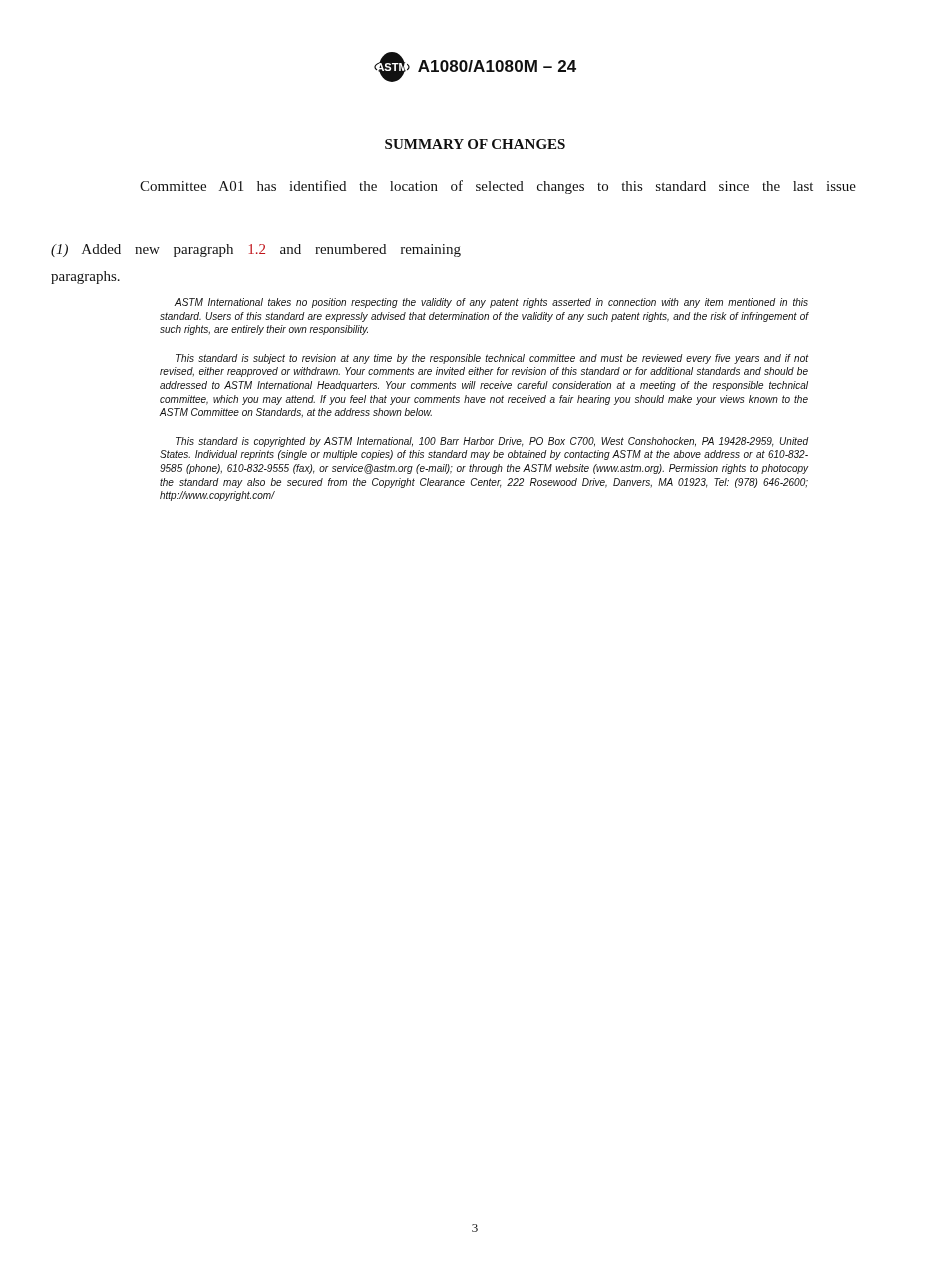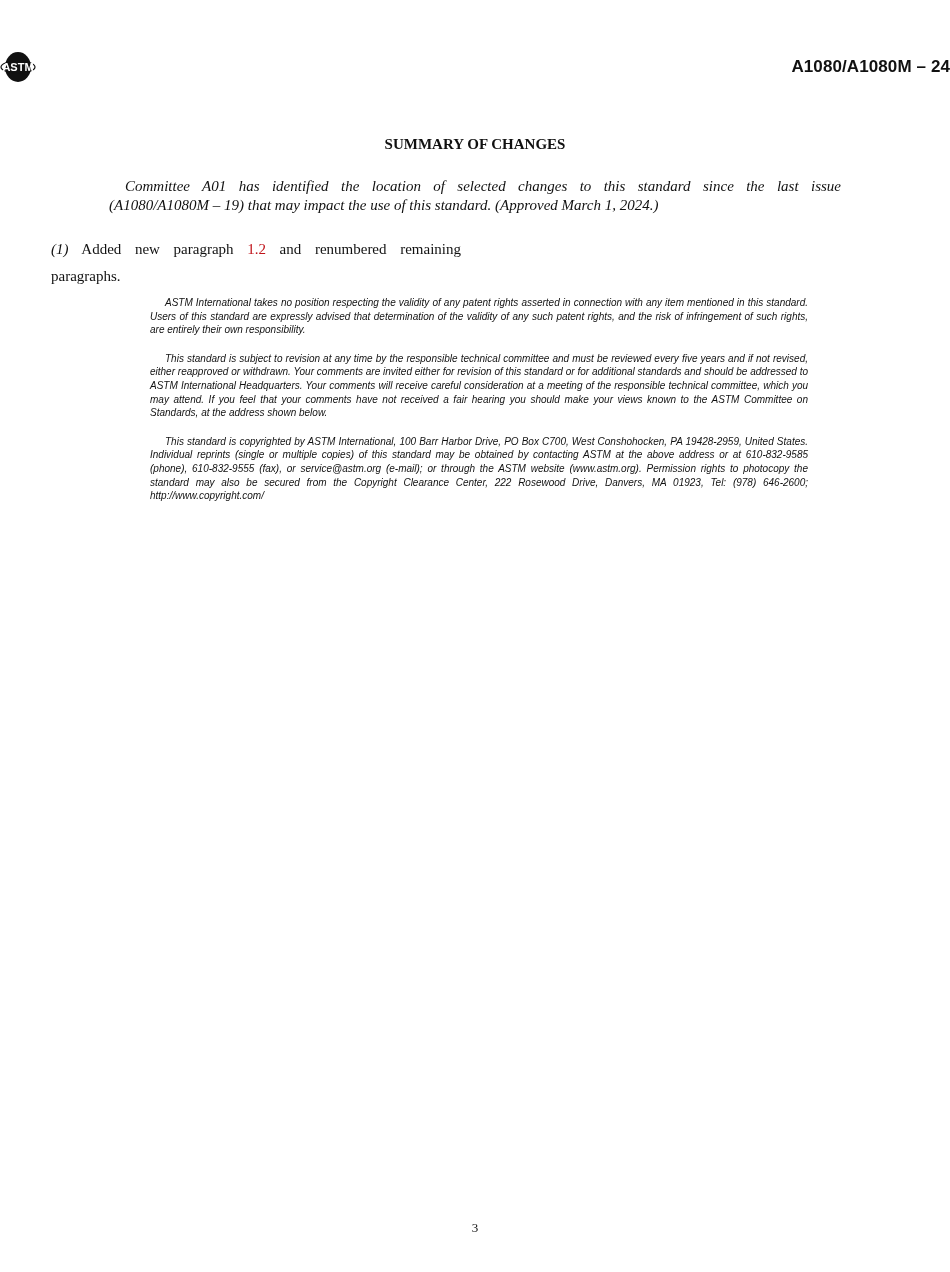--- a/index.html
+++ b/index.html
@@ -1,46 +1,45 @@
 <!DOCTYPE html>
 <html><head>
 <meta charset="utf-8">
 <style>
   html, body { margin: 0; padding: 0; background: #ffffff; }
   body { width: 950px; height: 1272px; position: relative; overflow: hidden; color: #111; }
-  .header { position: absolute; top: 50px; left: 0; width: 950px; display: flex; justify-content: space-between; align-items: center; }
+  .header { position: absolute; top: 50px; left: 0; width: 950px; display: flex; justify-content: center; align-items: center; }
   .logo { width: 36px; height: 34px; margin-right: 8px; }
   .designation { font-family: Liberation Sans, sans-serif; font-weight: bold; font-size: 17px; letter-spacing: 0.1px; }
   .summary-title { position: absolute; top: 136px; left: 0; width: 950px; text-align: center; font-family: "Liberation Serif", serif; font-weight: bold; font-size: 15px; }
-  .intro { position: absolute; top: 177px; left: 109px; width: 732px; font-family: "Liberation Serif", serif; font-size: 15px; line-height: 19px; text-align: justify; text-align-last: left; font-style: italic; }
+  .intro { position: absolute; top: 177px; left: 124px; width: 732px; font-family: "Liberation Serif", serif; font-size: 15px; line-height: 19px; text-align: justify; text-align-last: left; }
   .intro .first { text-indent: 16px; display: block; text-align: justify; text-align-last: justify; }
   .change-item { position: absolute; top: 236px; left: 51px; width: 410px; font-family: "Liberation Serif", serif; font-size: 15px; line-height: 27px; text-align: justify; }
   .change-item .num { font-style: italic; }
   .change-item .ref { color: #c0141b; }
   .notes { position: absolute; top: 296px; left: 144px; width: 664px; font-family: "Liberation Sans", sans-serif; font-style: italic; font-size: 10px; line-height: 13.6px; }
-  .note { text-align: justify; text-indent: 15px; margin: 0 0 15px 6px; }
+  .note { text-align: justify; text-indent: 15px; margin: 0 0 15px 16px; }
   .page-number { position: absolute; top: 1220px; left: 0; width: 950px; text-align: center; font-family: "Liberation Serif", serif; font-size: 13px; }
 </style>
 </head>
 <body>
 
 <div class="header">
   <svg class="logo" viewBox="0 0 36 34">
     <ellipse cx="18" cy="17" rx="13" ry="15" fill="#111"></ellipse>
     <ellipse cx="18" cy="17" rx="17" ry="6" fill="none" stroke="#111" stroke-width="1.2"></ellipse>
     <text x="18" y="21" text-anchor="middle" font-family="Liberation Sans, sans-serif" font-size="11" font-weight="bold" fill="#fff">ASTM</text>
   </svg>
   <span class="designation">A1080/A1080M – 24</span>
 </div>
 
 <div class="summary-title">SUMMARY OF CHANGES</div>
 
 <div class="intro">
   <span class="first">Committee A01 has identified the location of selected changes to this standard since the last issue</span>
-  <span>(A1080/A1080M – 19) that may impact the use of this standard. (Approved March 1, 2024.)</span>
 </div>
 
 <div class="change-item"><span class="num">(1)</span><span> Added new paragraph </span><span class="ref">1.2</span><span> and renumbered remaining paragraphs.</span></div>
 
 <div class="notes">
   <p class="note">ASTM International takes no position respecting the validity of any patent rights asserted in connection with any item mentioned in this standard. Users of this standard are expressly advised that determination of the validity of any such patent rights, and the risk of infringement of such rights, are entirely their own responsibility.</p>
   <p class="note">This standard is subject to revision at any time by the responsible technical committee and must be reviewed every five years and if not revised, either reapproved or withdrawn. Your comments are invited either for revision of this standard or for additional standards and should be addressed to ASTM International Headquarters. Your comments will receive careful consideration at a meeting of the responsible technical committee, which you may attend. If you feel that your comments have not received a fair hearing you should make your views known to the ASTM Committee on Standards, at the address shown below.</p>
   <p class="note">This standard is copyrighted by ASTM International, 100 Barr Harbor Drive, PO Box C700, West Conshohocken, PA 19428-2959, United States. Individual reprints (single or multiple copies) of this standard may be obtained by contacting ASTM at the above address or at 610-832-9585 (phone), 610-832-9555 (fax), or service@astm.org (e-mail); or through the ASTM website (www.astm.org). Permission rights to photocopy the standard may also be secured from the Copyright Clearance Center, 222 Rosewood Drive, Danvers, MA 01923, Tel: (978) 646-2600; http://www.copyright.com/</p>
 </div>
 

